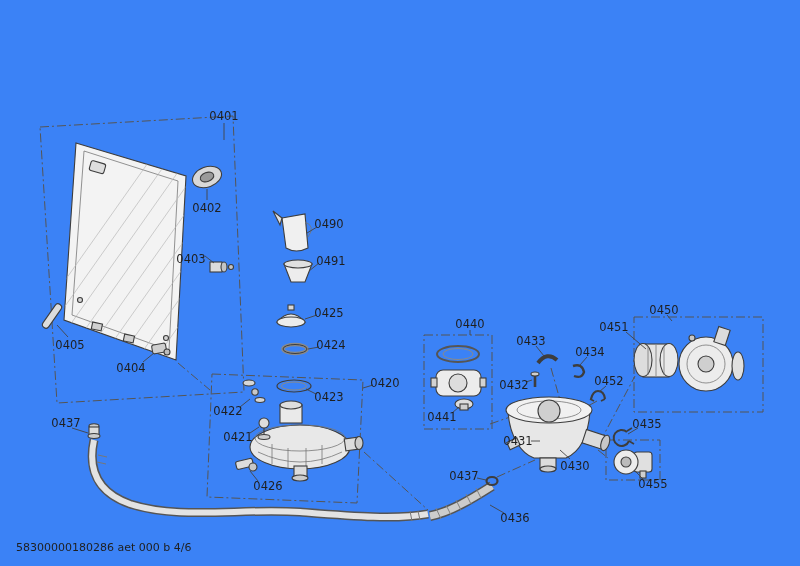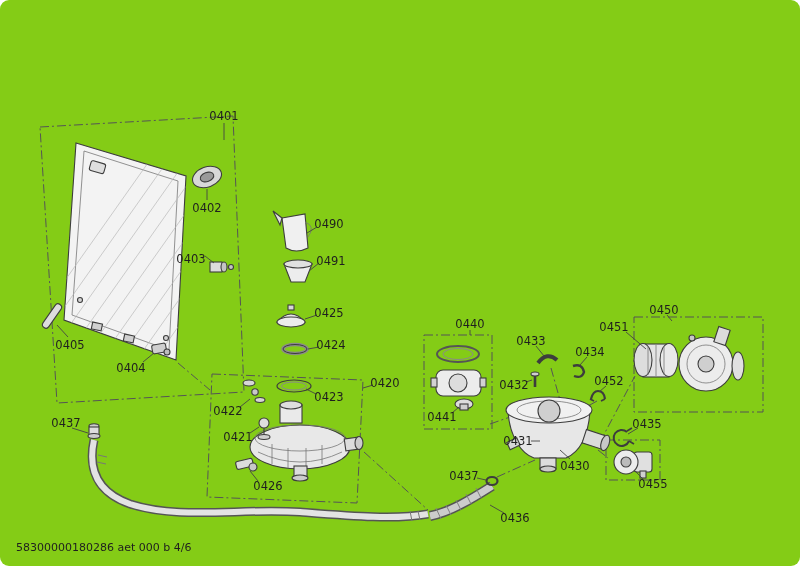--- a/index.html
+++ b/index.html
@@ -1,22 +1,21 @@
 <!DOCTYPE html>
 <html><head>
 <meta charset="utf-8">
 <style>
   html,body{margin:0;padding:0;background:#ffffff;}
   .canvas{
     position:relative;
     width:800px;height:566px;
-    background:#84cc16;
+    background:#3b82f6;
     font-family:"DejaVu Sans","Liberation Sans",sans-serif;
     overflow:hidden;
-    border-radius:9px;
   }
   svg{position:absolute;top:0;left:0;}
   .lbl{font-size:11.5px;fill:#1f1f1f;}
   .foot{font-size:11px;fill:#1f1f1f;}
   .ld{stroke:#444;stroke-width:0.9;fill:none;}
   .dd{stroke:#555;stroke-width:1;fill:none;stroke-dasharray:9 3 2 3;}
   .s{stroke:#3d3d3d;stroke-width:1.1;}
   .thin{stroke:#777;stroke-width:0.8;fill:none;}
   .hatch{stroke:#b9b9b9;stroke-width:0.7;}
 </style>

